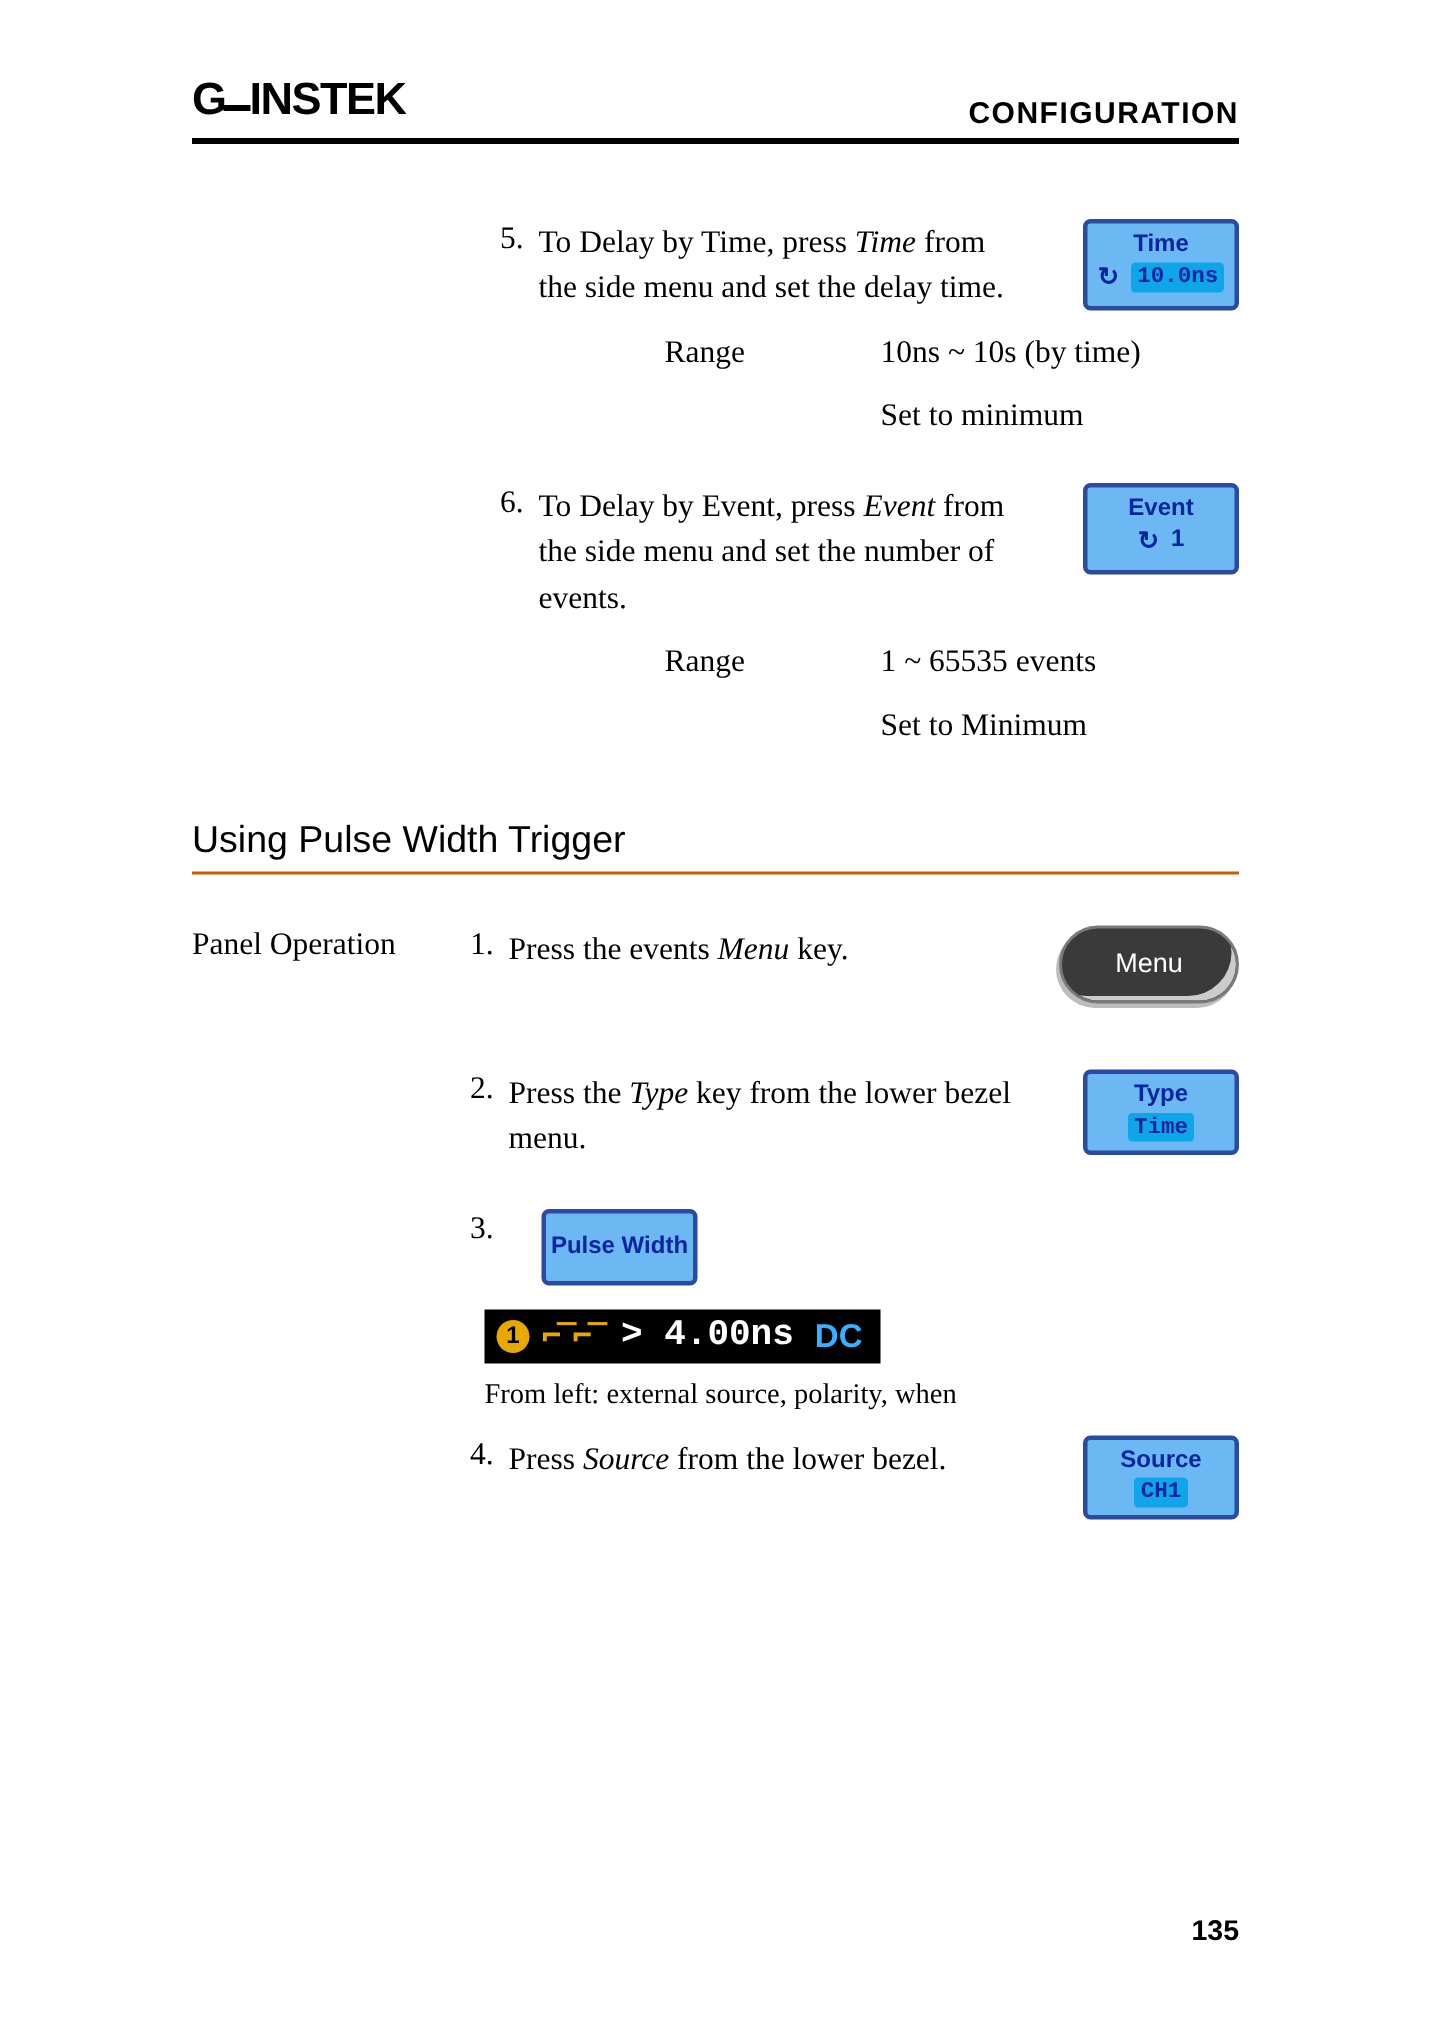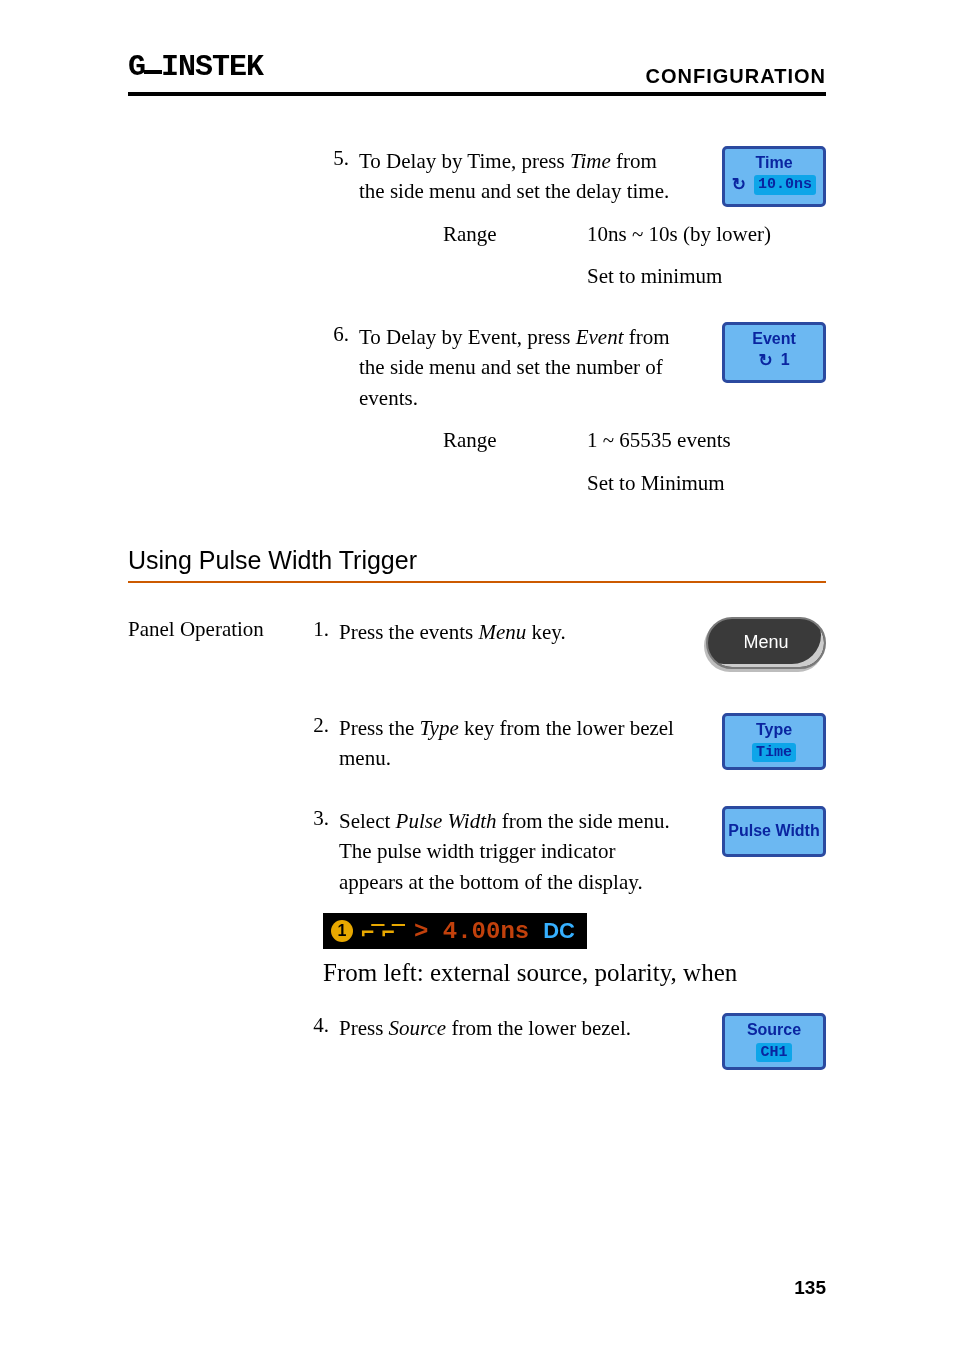--- a/index.html
+++ b/index.html
@@ -14,21 +14,21 @@
     }
     .header {
       display: flex;
       justify-content: space-between;
       align-items: flex-end;
       border-bottom: 4px solid #000;
       padding-bottom: 4px;
       margin-bottom: 50px;
     }
     .logo {
-      font-family: Liberation Mono, monospace;
+      font-family: Liberation Sans, sans-serif;
       font-weight: 900;
       font-size: 30px;
       letter-spacing: -1px;
     }
     .header-right {
       font-family: "Trebuchet MS", Arial, sans-serif;
       font-weight: bold;
       font-size: 20px;
       letter-spacing: 1px;
     }
@@ -160,27 +160,27 @@
       width: 22px;
       height: 22px;
       display: inline-flex;
       align-items: center;
       justify-content: center;
       font-size: 16px;
       margin: 0 8px;
       font-weight: 900;
     }
     .ind-wave { color: #e8a800; font-family: monospace; font-size: 22px; letter-spacing: -3px; padding-top:2px;}
-    .ind-when { color: #c2410c; font-family: "Courier New", monospace; font-size: 24px; font-weight: bold; padding: 0 6px 0 12px;}
+    .ind-when { color: #ffffff; font-family: "Courier New", monospace; font-size: 24px; font-weight: bold; padding: 0 6px 0 12px;}
     .ind-coupling { color: #36b0ff; font-size: 22px; font-weight: bold; padding: 0 8px;}
     .caption {
-      font-size: 25px;
+      font-size: 19px;
       margin-left: 20px;
       margin-top: 4px;
-      margin-bottom: 26px;
+      margin-bottom: 16px;
     }
     .page-num {
       position: absolute;
       bottom: 50px;
       right: 128px;
       font-family: Liberation Sans, sans-serif;
       font-weight: 900;
       font-size: 19px;
     }
     .s-indent { margin-left: 175px; }
@@ -209,21 +209,21 @@
             <span class="knob-glyph">↻</span>
             <span class="line2">10.0ns</span>
           </div>
         </div>
       </div>
     </div>
   </div>
   <div class="range-row">
     <div class="range-sublabel"></div>
     <div class="range-label">Range</div>
-    <div class="range-val">10ns ~ 10s (by lower)</div>
+    <div class="range-val">10ns ~ 10s (by time)</div>
   </div>
   <div class="range-row">
     <div class="range-sublabel"></div>
     <div class="range-label"></div>
     <div class="range-val">Set to minimum</div>
   </div>
 
   <div class="gap20"></div>
 
   <div class="step">
@@ -290,23 +290,20 @@
           </div>
         </div>
       </div>
     </div>
     <div class="gap20"></div>
 
     
     <div class="step">
       <div class="step-num" style="width:26px">3.</div>
       <div class="step-body">
-        <div class="step-text">
-          <span>Select </span><em>Pulse Width</em><span> from the side menu. The pulse width trigger indicator appears at the bottom of the display.</span>
-        </div>
         <div class="illus">
           <div class="softkey" style="padding:12px 2px">
             <div class="line1">Pulse Width</div>
           </div>
         </div>
       </div>
     </div>
     <div class="trigger-indicator">
       <span class="ind-source">1</span>
       <span class="ind-wave">⌐‾⌐‾</span>

